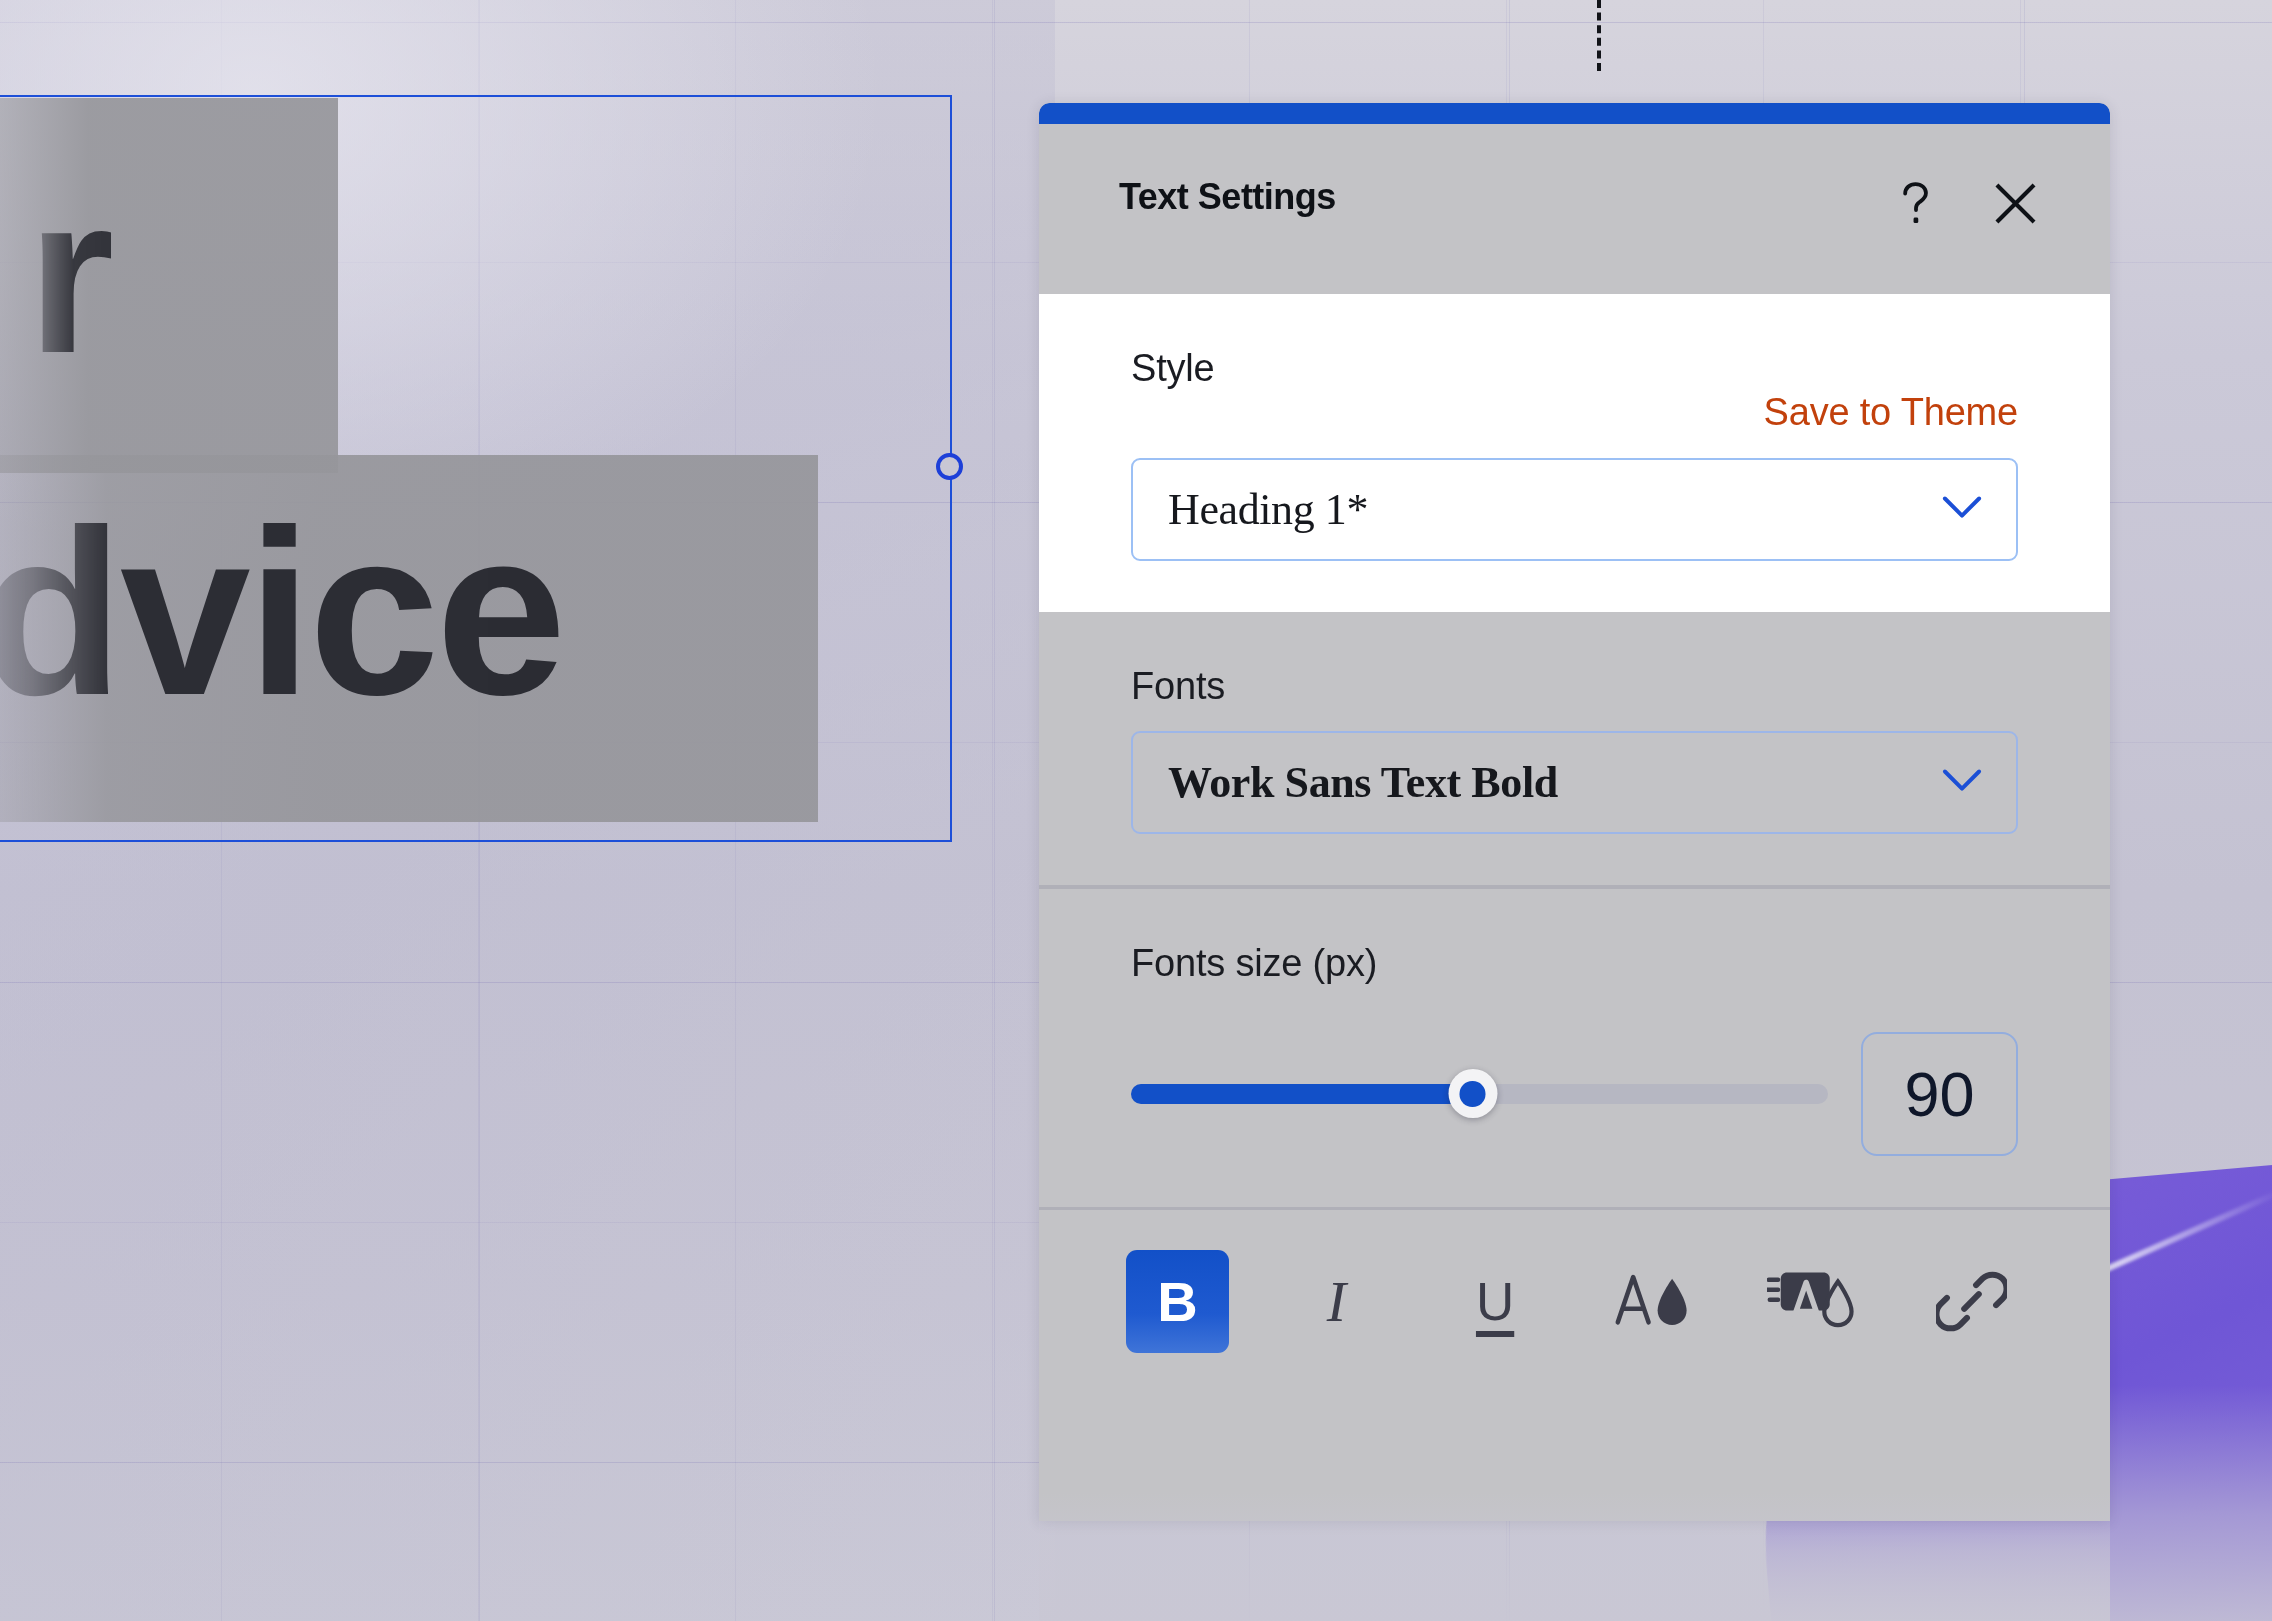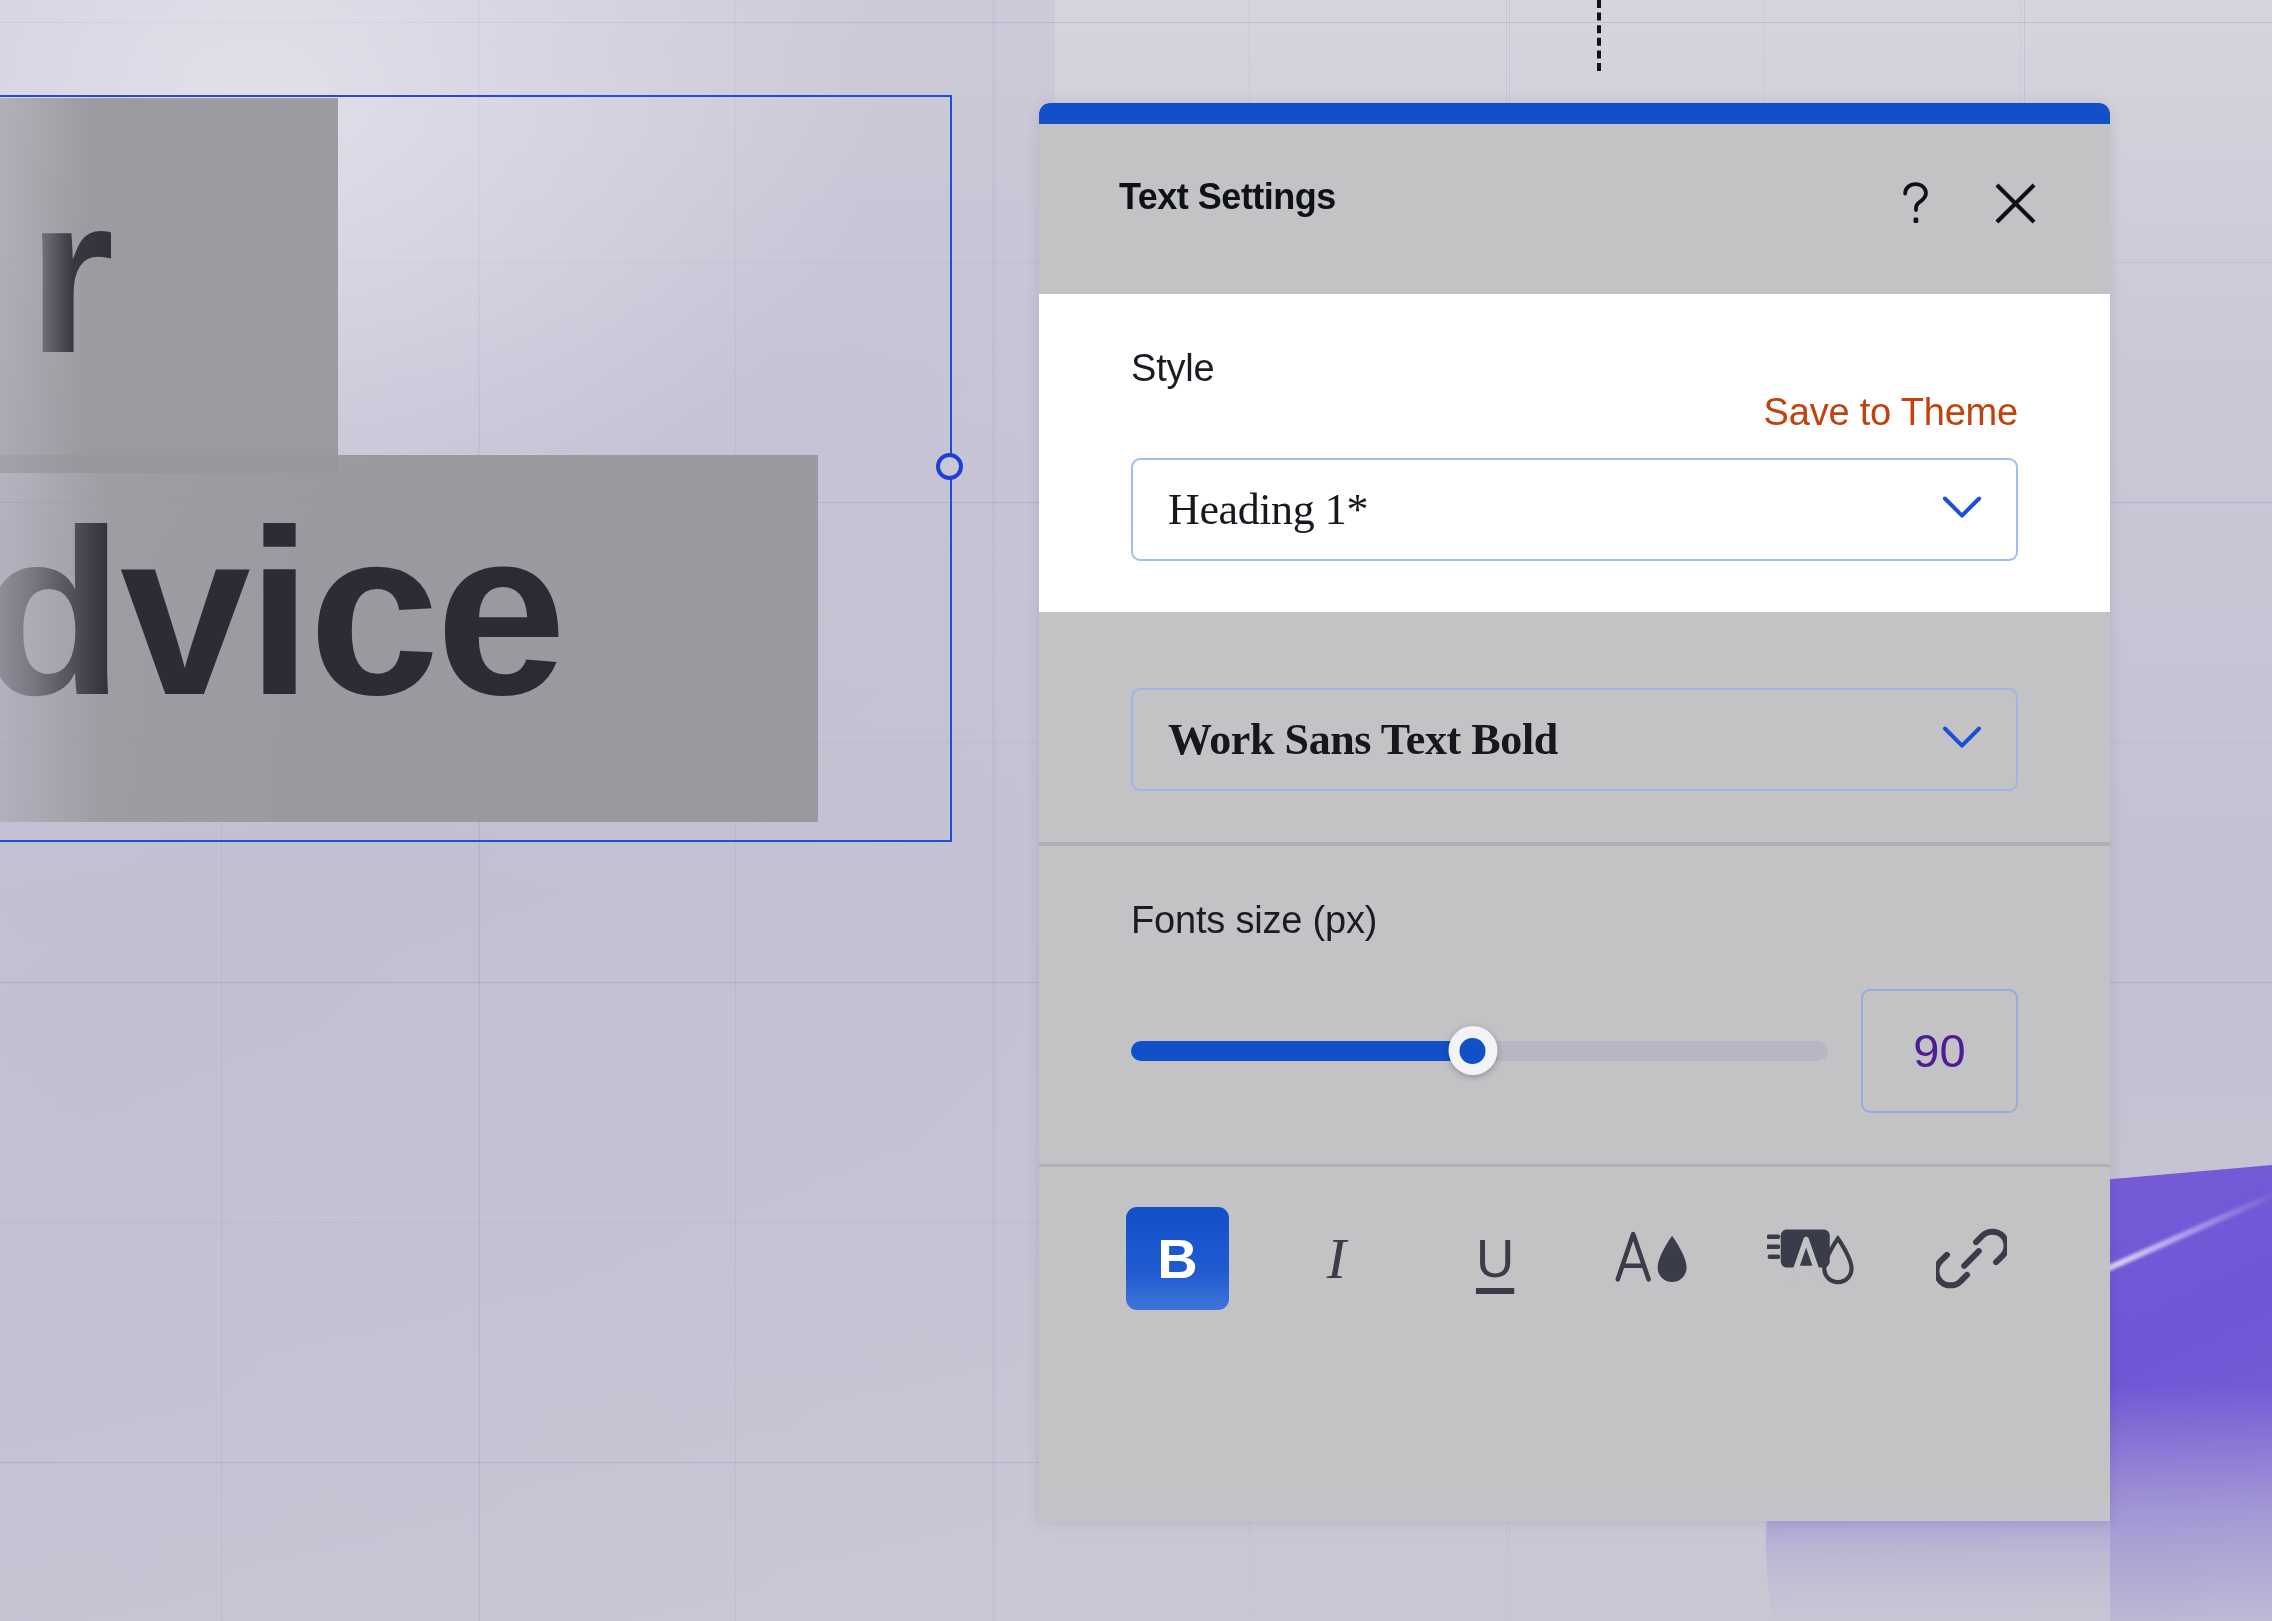--- a/index.html
+++ b/index.html
@@ -281,25 +281,25 @@
   }
   .slider-thumb::after {
     content: "";
     width: 25.5px; height: 25.5px;
     border-radius: 50%;
     background: #1250c8;
   }
   .size-input {
     width: 153px; height: 120px;
     border: 2.7px solid #93adde;
-    border-radius: 9px;
+    border-radius: 16px;
     background: transparent;
     display: flex; align-items: center; justify-content: center;
-    font-size: 47px;
-    color: #4c1d95;
+    font-size: 63px;
+    color: #0f172a;
     cursor: text;
   }
 
   
   .toolbar {
     display: flex;
     align-items: center;
     padding: 40px 87px 0 87px;
     gap: 0;
   }
@@ -399,20 +399,23 @@
             <svg width="42" height="27" viewBox="0 0 46 30" fill="none">
               <path d="M4 5 L23 24 L42 5" stroke="currentColor" stroke-width="4.4" stroke-linecap="round" stroke-linejoin="round" fill="none"></path>
             </svg>
           </span>
         </div>
       </div>
     </div>
 
     <div class="section">
       <div class="section-inner">
+        <div class="row-between">
+          <span class="field-label">Fonts</span>
+        </div>
         <div class="select">
           <span class="select-value bold">Work Sans Text Bold</span>
           <span class="chev">
             <svg width="42" height="27" viewBox="0 0 46 30" fill="none">
               <path d="M4 5 L23 24 L42 5" stroke="currentColor" stroke-width="4.4" stroke-linecap="round" stroke-linejoin="round" fill="none"></path>
             </svg>
           </span>
         </div>
       </div>
     </div>

